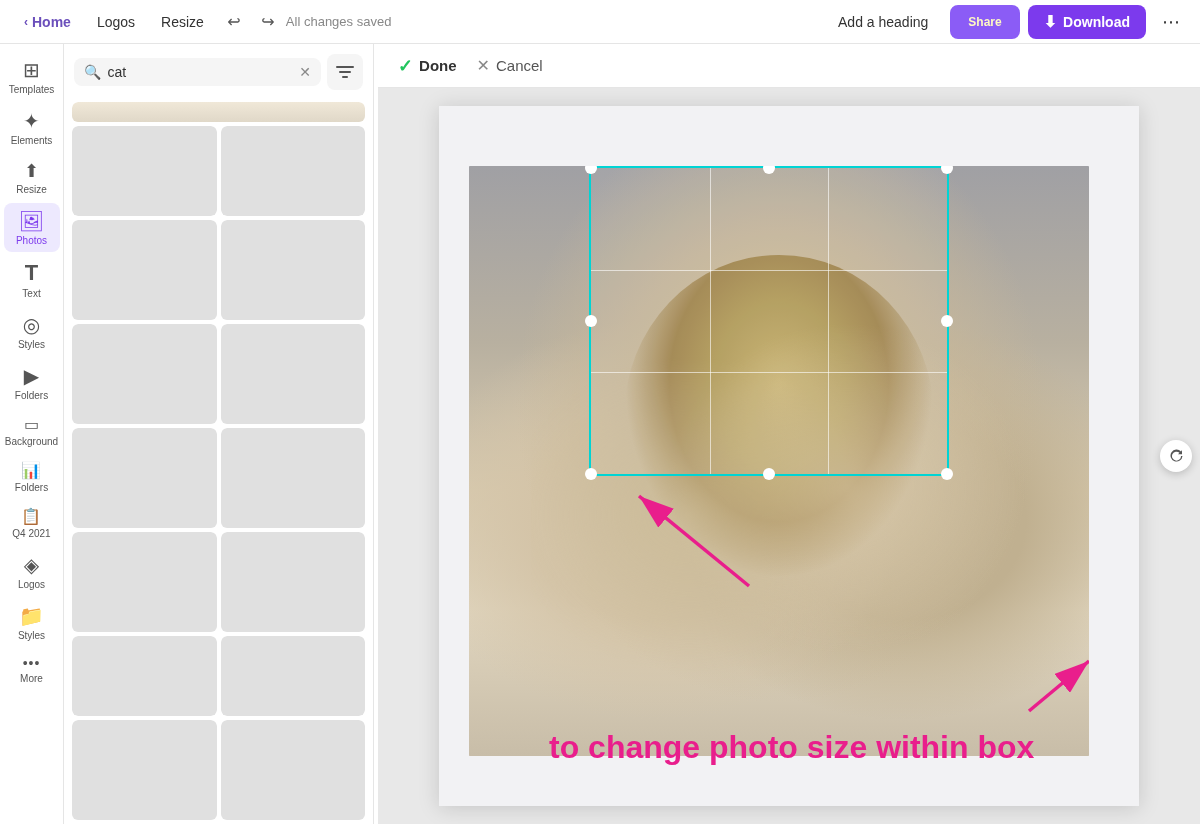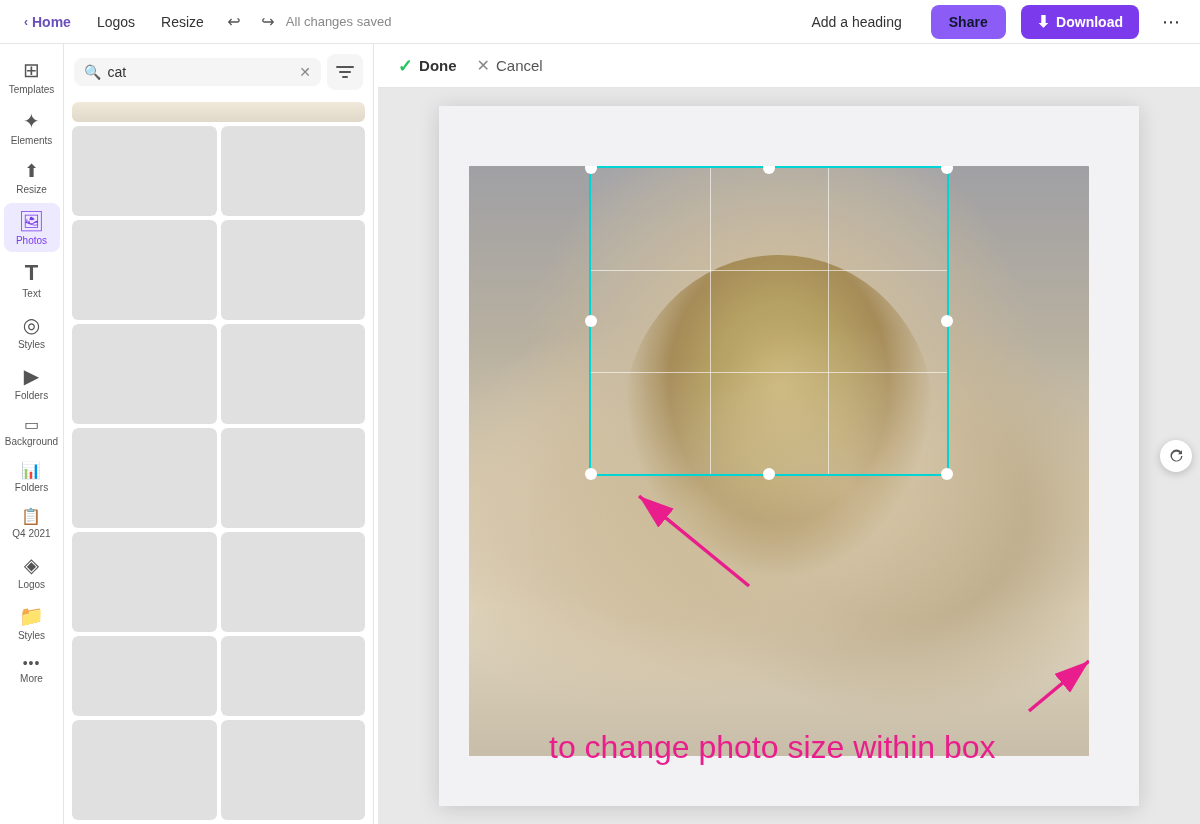--- a/index.html
+++ b/index.html
@@ -11,21 +11,21 @@
       background: #fff;
       border-bottom: 1px solid #e5e5e5;
       display: flex;
       align-items: center;
       padding: 0 12px;
       gap: 4px;
       z-index: 100;
     }
     .top-bar-left { display: flex; align-items: center; gap: 2px; }
     .top-bar-center { flex: 1; display: flex; align-items: center; justify-content: center; }
-    .top-bar-right { display: flex; align-items: center; gap: 15px; }
+    .top-bar-right { display: flex; align-items: center; gap: 8px; }
 
     .nav-btn {
       height: 32px;
       padding: 0 12px;
       border: none;
       background: none;
       cursor: pointer;
       font-size: 14px;
       color: #333;
       border-radius: 6px;
@@ -43,22 +43,22 @@
     .autosave-text { font-size: 13px; color: #888; }
 
     .add-heading-btn {
       height: 32px; padding: 0 14px;
       border: none; background: none; cursor: pointer;
       font-size: 14px; color: #333; border-radius: 6px;
     }
 
     .share-btn {
       height: 34px; padding: 0 18px;
-      border: none; background: #8b5cf6; color: #0f172a;
-      font-size: 14px; font-weight: 600; border-radius: 8px; cursor: pointer;
+      border: none; background: #8b5cf6; color: #fef9c3;
+      font-size: 12px; font-weight: 600; border-radius: 8px; cursor: pointer;
     }
 
     .download-btn {
       height: 34px; padding: 0 16px;
       border: none; background: #7c3aed; color: #fff;
       font-size: 14px; font-weight: 600; border-radius: 8px; cursor: pointer;
       display: flex; align-items: center; gap: 6px;
     }
 
     .more-btn {
@@ -346,21 +346,21 @@
       font-weight: 700;
       color: #e91e8c;
       font-family: 'Arial', sans-serif;
     }
 
     .annotation-text-2 {
       position: absolute;
       bottom: 40px;
       left: 110px;
       font-size: 32px;
-      font-weight: 400;
+      font-weight: 700;
       color: #e91e8c;
       font-family: 'Arial', sans-serif;
       text-align: center;
     }
 
     
     .annotation-svg {
       position: absolute;
       top: 0; left: 0;
       width: 100%; height: 100%;

